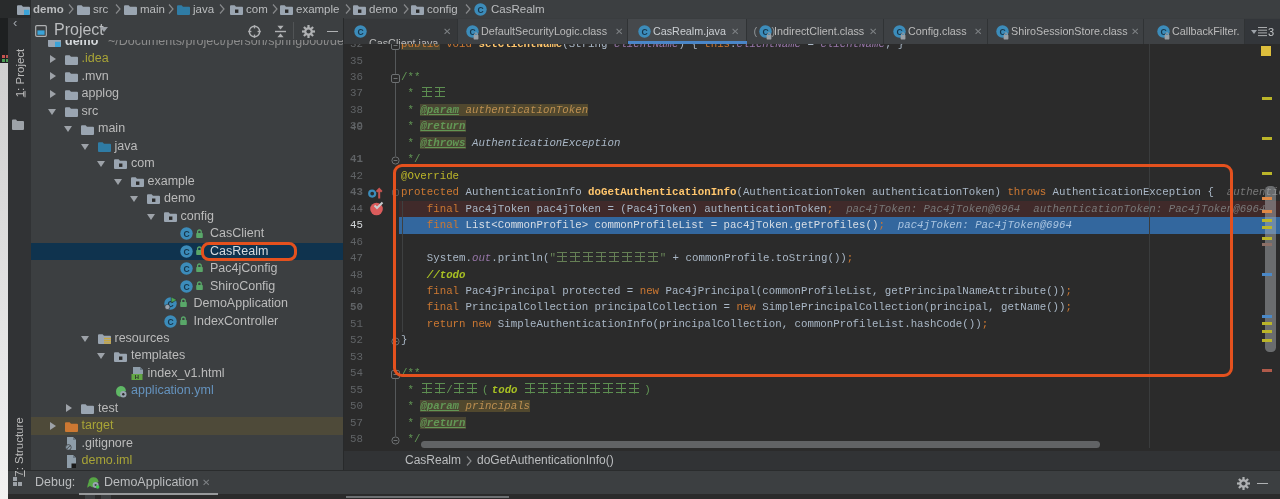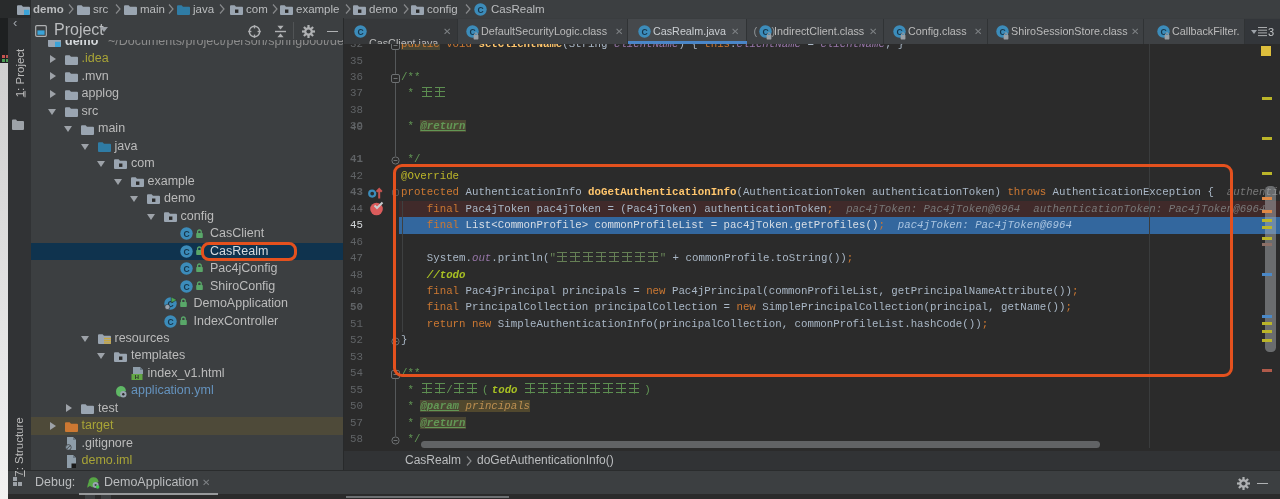--- a/index.html
+++ b/index.html
@@ -467,29 +467,31 @@
       <rect x="0.5" y="0.5" width="8" height="8" rx="1.5" fill="#2B2B2B" stroke="#6E7173" stroke-width="1"></rect>
       <line x1="2.5" y1="4.5" x2="6.5" y2="4.5" stroke="#6E7173" stroke-width="1"></line>
     </svg>
 <svg class="a" style="left:47px;top:392.1px" width="9" height="9" viewBox="0 0 9 9">
       <circle cx="4.5" cy="4.5" r="3.6" fill="#2B2B2B" stroke="#6E7173" stroke-width="1"></circle>
       <line x1="2.6" y1="4.5" x2="6.4" y2="4.5" stroke="#6E7173" stroke-width="1"></line>
     </svg>
 <div class="a mono cl" style="left:57.0px;top:-8.0px"><span class="kw" style="background:#464434">public</span><span class="kw"> void </span><span class="mtd">setClientName</span><span class="wht">(</span><span class="wht">String </span><span class="fld">clientName</span><span class="wht">) { </span><span class="kw">this</span><span class="wht">.</span><span class="fld">clientName</span><span class="wht"> = </span><span class="fld">clientName</span><span class="wht">; }</span></div>
 <div class="a mono cl" style="left:57.0px;top:25.0px"><span class="doc">/**</span></div>
 <div class="a mono cl" style="left:57.0px;top:41.4px"><span class="doc"> * <span class="zh"></span><span class="zh"></span></span></div>
+<div class="a mono cl" style="left:57.0px;top:57.9px"><span class="doc"> * </span><span class="tbox"><span class="dtag">@param</span><span class="vbox"> <span class="dval">authenticationToken</span></span></span></div>
 <div class="a mono cl" style="left:57.0px;top:74.3px"><span class="doc"> * </span><span class="tbox"><span class="dtag">@return</span></span></div>
+<div class="a mono cl" style="left:57.0px;top:90.8px"><span class="doc"> * </span><span class="tbox"><span class="dtag">@throws</span></span><span class="wht" style="font-style:italic"> AuthenticationException</span></div>
 <div class="a mono cl" style="left:57.0px;top:107.3px"><span class="doc"> */</span></div>
 <div class="a mono cl" style="left:57.0px;top:123.7px"><span class="ann">@Override</span></div>
 <div class="a mono cl" style="left:57.0px;top:140.2px"><span class="kw">protected </span><span class="wht">AuthenticationInfo </span><span class="mtd">doGetAuthenticationInfo</span><span class="wht">(AuthenticationToken authenticationToken) </span><span class="kw">throws </span><span class="wht">AuthenticationException {  </span><span class="hint">authenticationToken:</span></div>
 <div class="a mono cl" style="left:57.0px;top:156.6px"><span class="kw">    final </span><span class="wht">Pac4jToken pac4jToken = (Pac4jToken) authenticationToken</span><span class="kw">;</span><span class="hint">  pac4jToken: Pac4jToken@6964  authenticationToken: Pac4jToken@6964</span></div>
 <div class="a mono cl" style="left:57.0px;top:173.1px"><span class="kw">    final </span><span style="color:#D8DEE5">List&lt;CommonProfile&gt; commonProfileList = pac4jToken.getProfiles()</span><span class="kw">;</span><span class="hintb">  pac4jToken: Pac4jToken@6964</span></div>
 <div class="a mono cl" style="left:57.0px;top:206.0px"><span class="wht">    System.</span><span class="fld">out</span><span class="wht">.println(</span><span class="str">"<span class="zh"></span><span class="zh"></span><span class="zh"></span><span class="zh"></span><span class="zh"></span><span class="zh"></span><span class="zh"></span><span class="zh"></span>"</span><span class="wht"> + commonProfile.toString())</span><span class="kw">;</span></div>
 <div class="a mono cl" style="left:57.0px;top:222.5px">    <span class="todo">//todo</span></div>
-<div class="a mono cl" style="left:57.0px;top:238.9px"><span class="kw">    final </span><span class="wht">Pac4jPrincipal principals = </span><span class="kw">new </span><span class="wht">Pac4jPrincipal(commonProfileList, getPrincipalNameAttribute())</span><span class="kw">;</span></div>
+<div class="a mono cl" style="left:57.0px;top:238.9px"><span class="kw">    final </span><span class="wht">Pac4jPrincipal protected = </span><span class="kw">new </span><span class="wht">Pac4jPrincipal(commonProfileList, getPrincipalNameAttribute())</span><span class="kw">;</span></div>
 <div class="a mono cl" style="left:57.0px;top:255.4px"><span class="kw">    final </span><span class="wht">PrincipalCollection principalCollection = </span><span class="kw">new </span><span class="wht">SimplePrincipalCollection(principal, getName())</span><span class="kw">;</span></div>
 <div class="a mono cl" style="left:57.0px;top:271.9px">    <span class="kw">return new </span><span class="wht">SimpleAuthenticationInfo(principalCollection, commonProfileList.hashCode())</span><span class="kw">;</span></div>
 <div class="a mono cl" style="left:57.0px;top:288.3px"><span class="wht">}</span></div>
 <div class="a mono cl" style="left:57.0px;top:321.2px"><span class="doc">/**</span></div>
 <div class="a mono cl" style="left:57.0px;top:337.7px"><span class="doc"> * <span class="zh"></span><span class="zh"></span>/<span class="zh"></span><span class="zh"></span><span class="zhp">(</span></span><span class="todo">todo</span><span class="doc"> <span class="zh"></span><span class="zh"></span><span class="zh"></span><span class="zh"></span><span class="zh"></span><span class="zh"></span><span class="zh"></span><span class="zh"></span><span class="zh"></span><span class="zhp">)</span></span></div>
 <div class="a mono cl" style="left:57.0px;top:354.2px"><span class="doc"> * </span><span class="tbox"><span class="dtag">@param</span><span class="vbox"> <span class="dval">principals</span></span></span></div>
 <div class="a mono cl" style="left:57.0px;top:370.6px"><span class="doc"> * </span><span class="tbox"><span class="dtag">@return</span></span></div>
 <div class="a mono cl" style="left:57.0px;top:387.1px"><span class="doc"> */</span></div>
 <div class="a" style="left:49px;top:120.2px;width:840px;height:213.0px;border:3px solid #E4511E;border-radius:9px"></div>
 <div class="a" style="left:77px;top:396.5px;width:679px;height:7px;background:rgba(164,168,172,0.45);border-radius:3.5px"></div>

